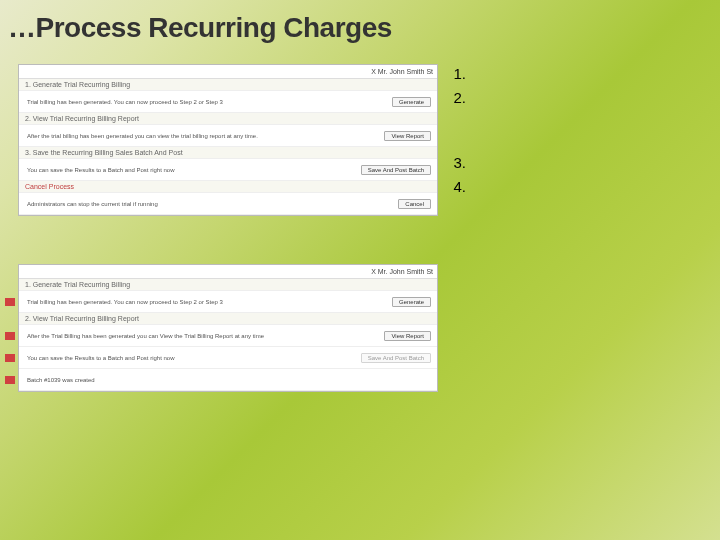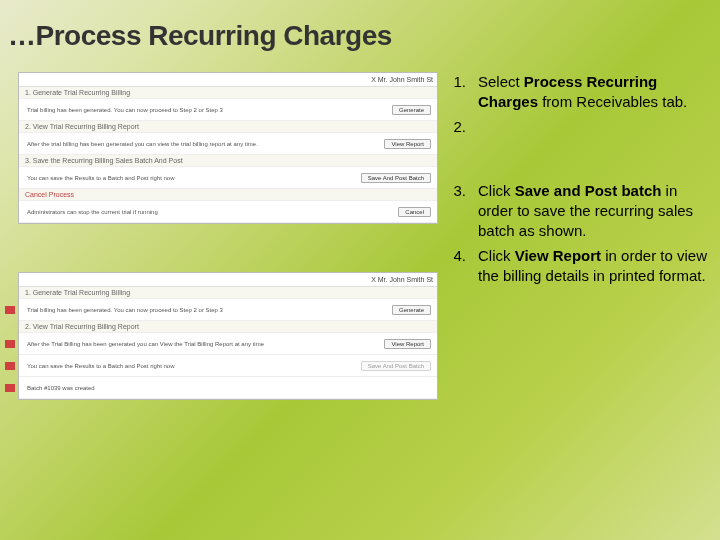--- a/index.html
+++ b/index.html
@@ -10,21 +10,20 @@
     font-family: Arial, sans-serif;
     position: relative;
     overflow: hidden;
   }
   .title {
     font-size: 28px;
     font-weight: bold;
     color: #333;
     padding: 12px 0 0 8px;
     letter-spacing: -0.5px;
-    margin-top: 8px;
   }
   .content {
     display: flex;
     padding: 20px 10px 0 18px;
     gap: 8px;
   }
   .left-col {
     width: 420px;
   }
   .screenshot-box {
@@ -164,31 +163,28 @@
         <span>Batch #1039 was created</span>
       </div>
     </div>
 
   </div>
 
   <div class="right-col">
     <div class="step-block" id="steps-a">
         <div class="step">
           <div class="step-num">1.</div>
-          <div class="step-text">Select <b>Process Recurring Charges</b> from Receivables tab.</div>
         </div>
         <div class="step">
           <div class="step-num">2.</div>
         </div>
       </div>
     <div class="step-block" id="steps-b">
         <div class="step">
           <div class="step-num">3.</div>
-          <div class="step-text">Click <b>Save and Post batch</b> in order to save the recurring sales batch as shown.</div>
         </div>
         <div class="step">
           <div class="step-num">4.</div>
-          <div class="step-text">Click <b>View Report</b> in order to view the billing details in printed format.</div>
         </div>
       </div>
   </div>
 
 </div>
 
 </body></html>

